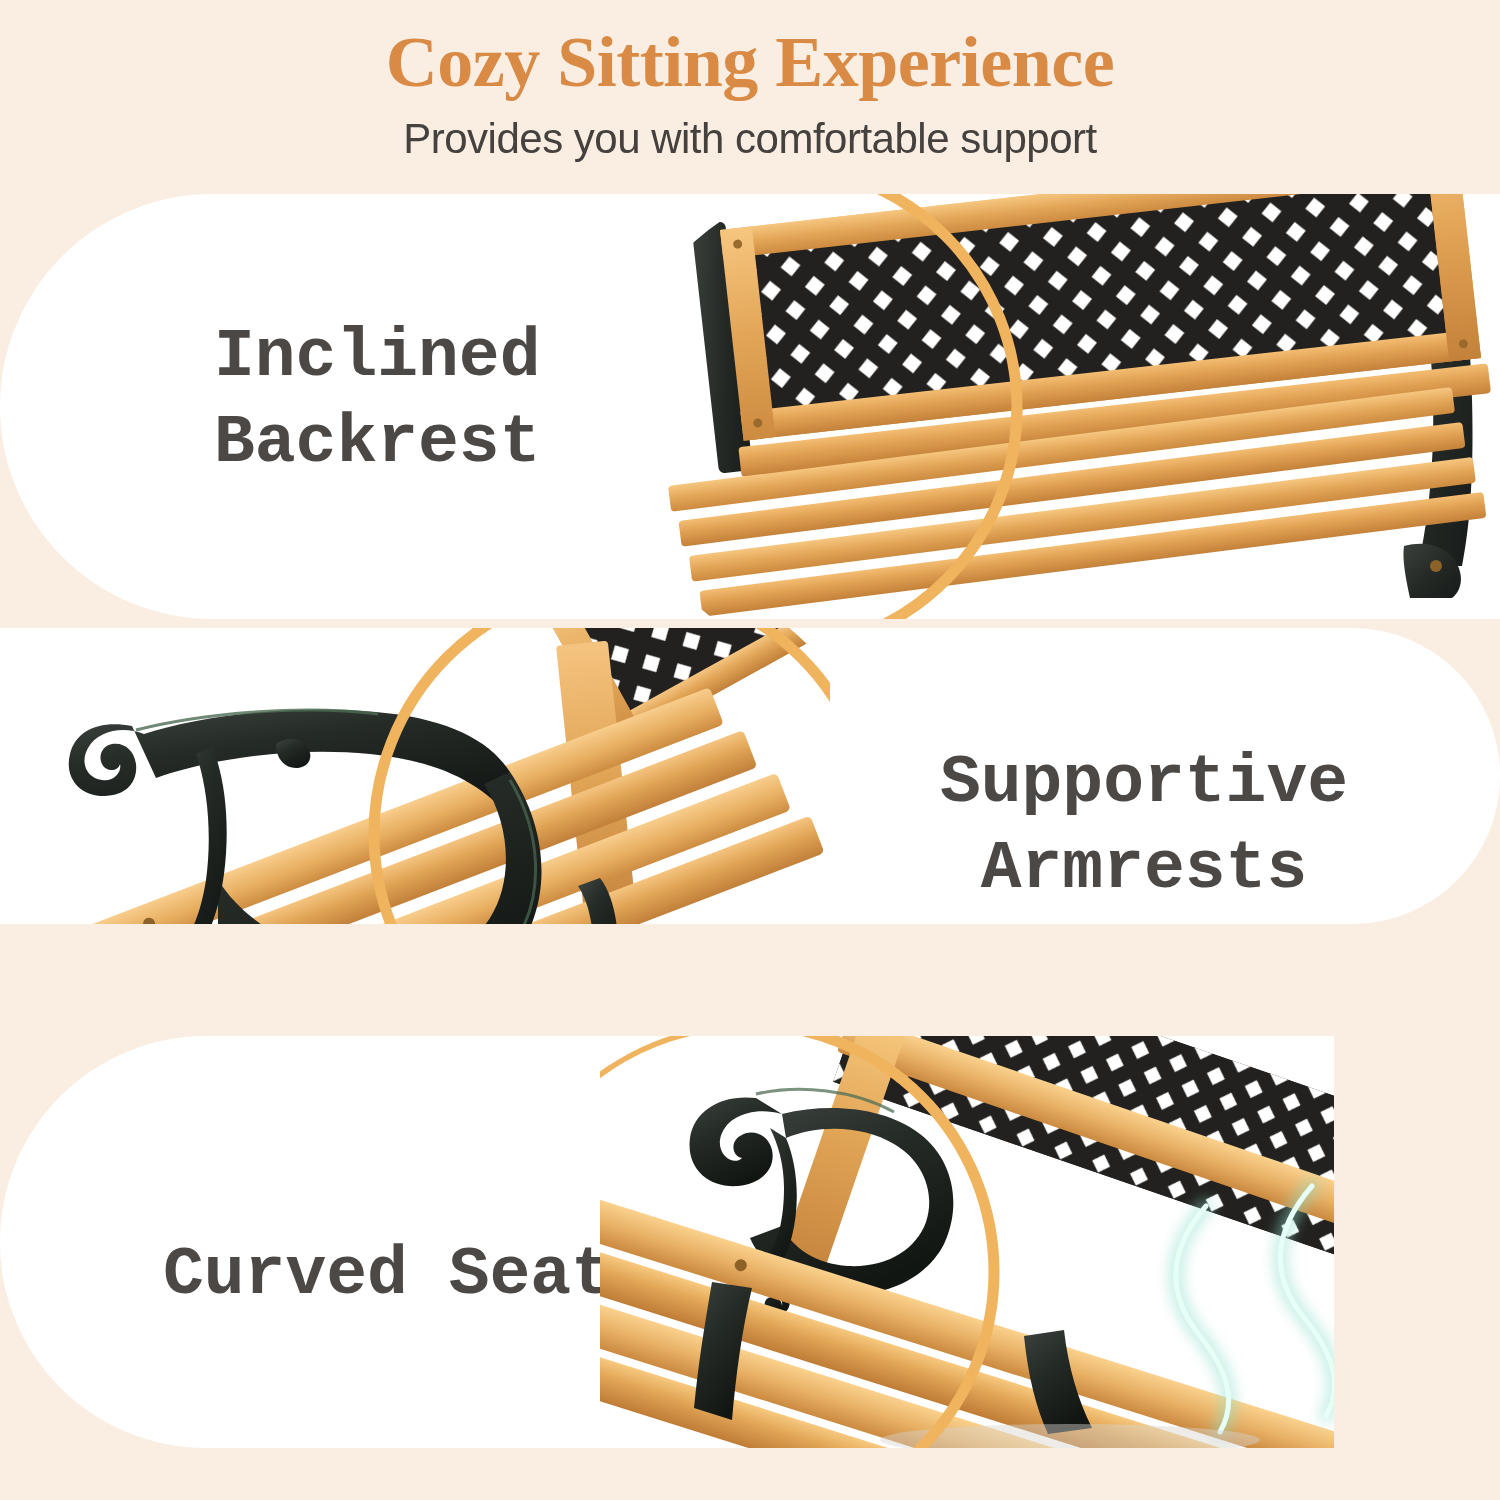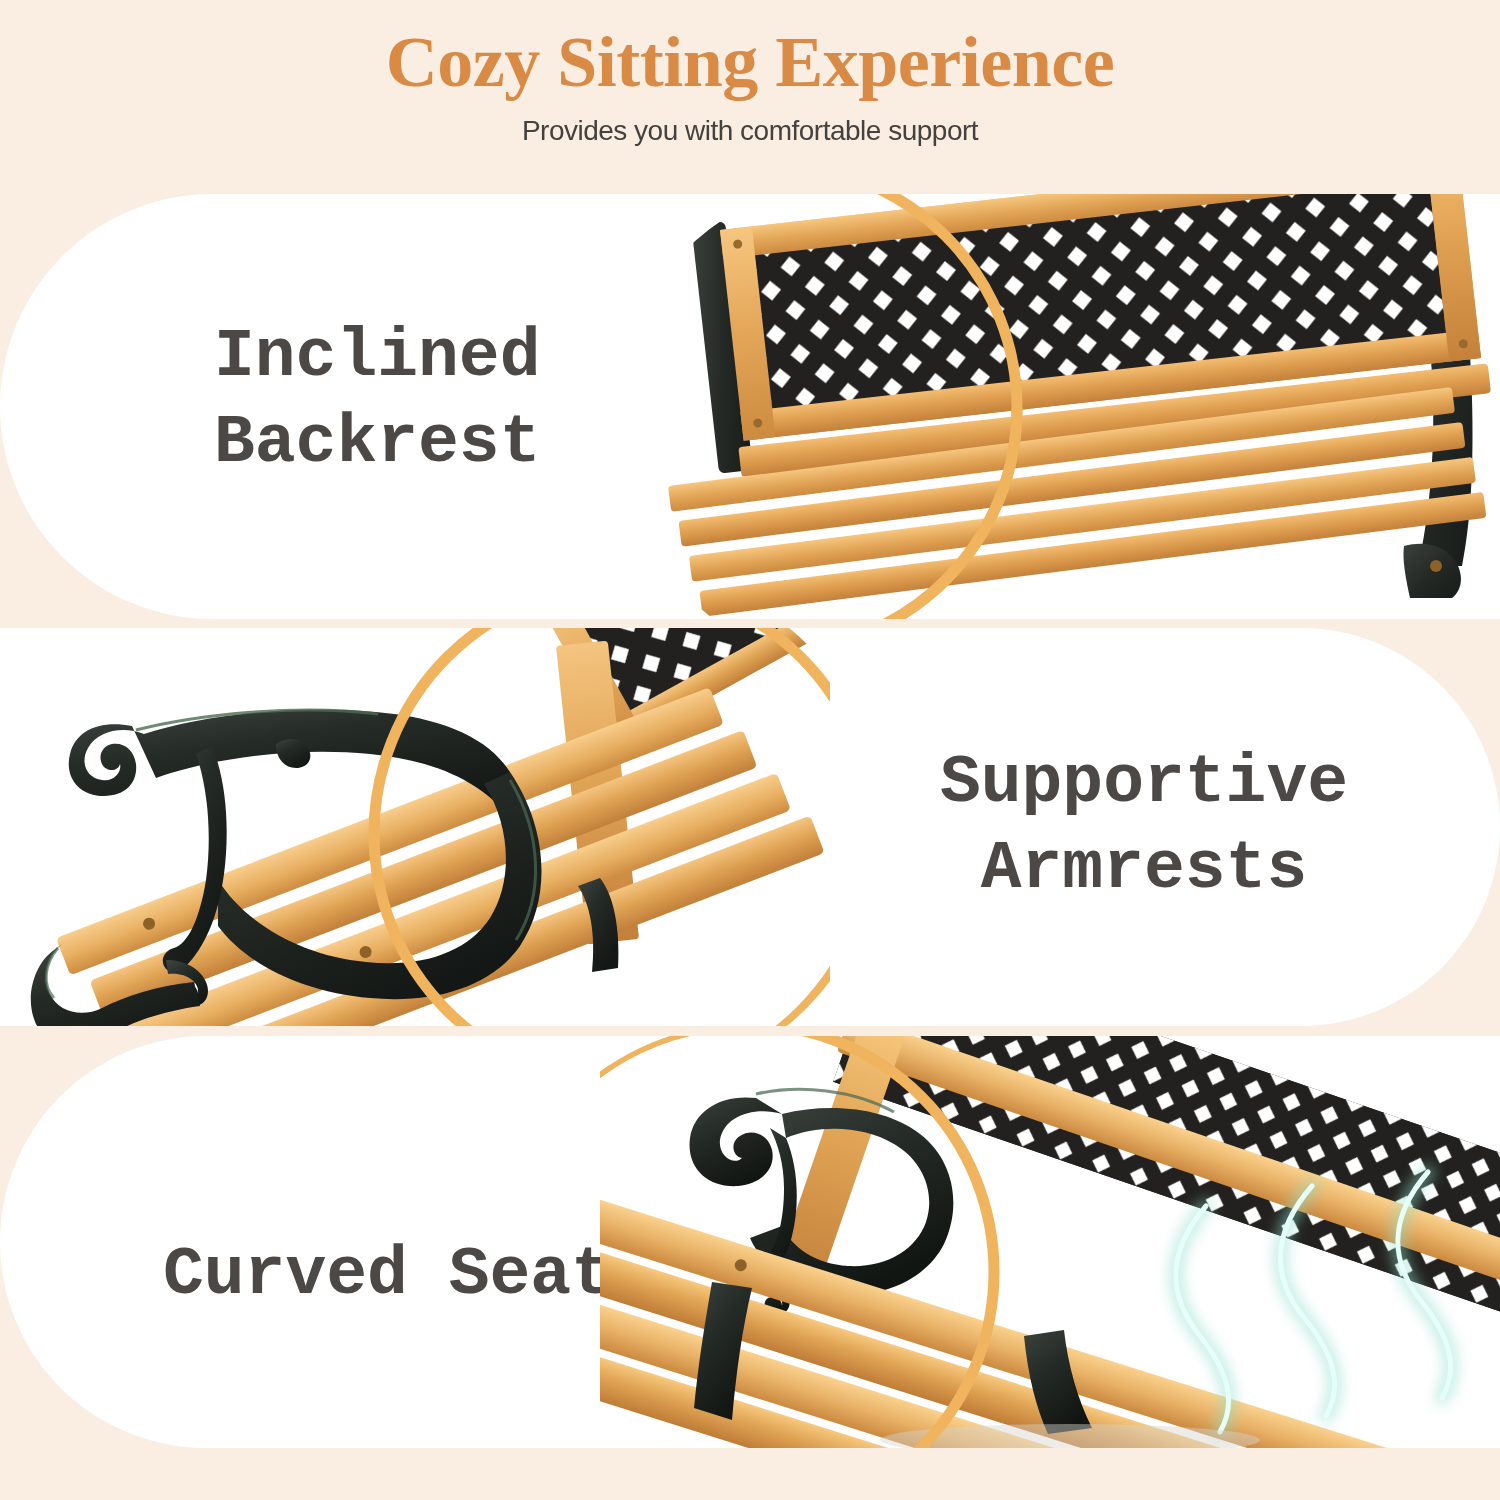--- a/index.html
+++ b/index.html
@@ -16,45 +16,45 @@
   .title{
     font-family:"Liberation Serif", serif;
     font-weight:bold;
     font-size:72px;
     color:#d98b46;
     letter-spacing:-0.5px;
     line-height:1.0;
   }
   .subtitle{
     font-family:"Liberation Sans", sans-serif;
-    font-size:28px;
+    font-size:42px;
     color:#45413e;
     margin-top:17px;
     letter-spacing:-0.5px;
   }
 
   
   .card{
     position:absolute;
     background:#ffffff;
     overflow:hidden;
   }
   #card1{
     left:0; top:194px; width:1500px; height:425px;
     border-radius:0 0 0 0;
     border-top-left-radius:213px;
     border-bottom-left-radius:213px;
   }
   #card2{
-    left:0; top:628px; width:1500px; height:398px;
+    left:0; top:628px; width:1500px; height:296px;
     border-top-right-radius:199px;
     border-bottom-right-radius:199px;
   }
   #card3{
-    left:0; top:1036px; width:1500px; height:412px;
+    left:0; top:1036px; width:1334px; height:412px;
     border-top-left-radius:206px;
     border-bottom-left-radius:206px;
   }
 
   .cap{
     position:absolute;
     font-family:Liberation Mono, monospace;
     font-weight:bold;
     color:#4b4845;
     font-size:68px;

